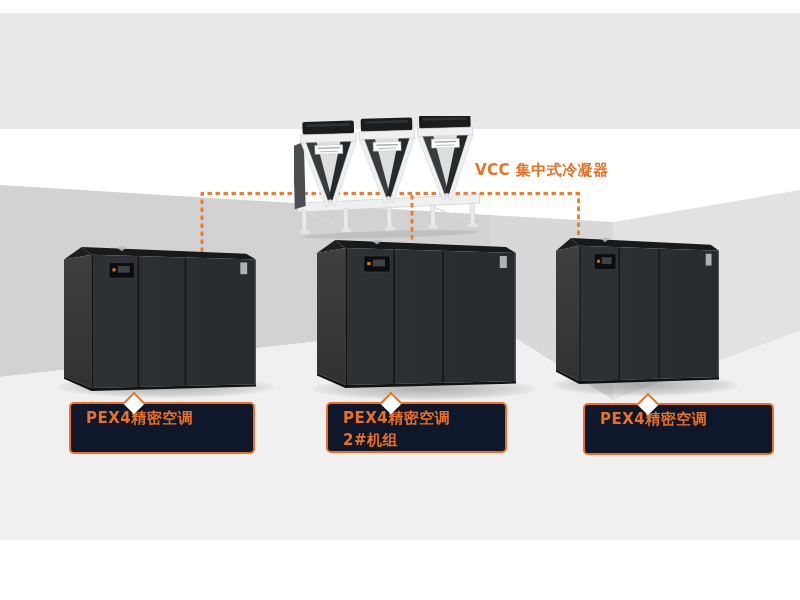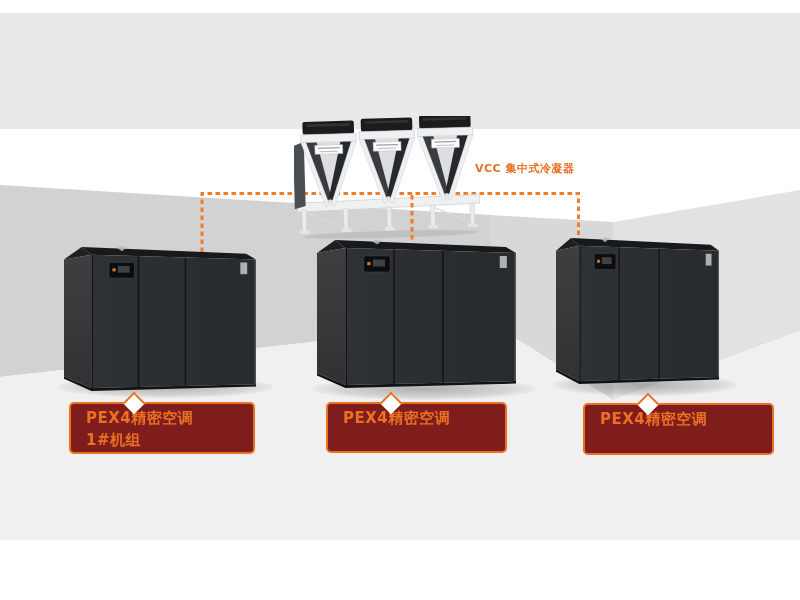--- a/index.html
+++ b/index.html
@@ -16,32 +16,32 @@
   #condenser-svg{position:absolute;left:294px;top:116px;z-index:2;}
   #line-front{z-index:3;}
   .unit-shadow{
     position:absolute;z-index:4;height:22px;border-radius:50%;
     background:radial-gradient(ellipse at center, rgba(25,27,29,0.30) 0%, rgba(25,27,29,0.12) 55%, rgba(25,27,29,0) 75%);
   }
   .ac-svg{position:absolute;z-index:5;}
   
   .unit-label{
     position:absolute;z-index:6;box-sizing:border-box;
-    background:#7f1d1d;border:2.5px solid #ea7124;border-radius:5px;
+    background:#0f172a;border:2.5px solid #ea7124;border-radius:5px;
     color:#ea7124;font-size:15px;line-height:22px;font-weight:bold;
     padding:3px 6px 0 15px;letter-spacing:0.5px;
   }
   .unit-label .caret{
     position:absolute;top:-9px;left:55px;width:14px;height:14px;background:#ffffff;
     border-left:2.5px solid #ea7124;border-top:2.5px solid #ea7124;
     transform:rotate(45deg);
   }
   #vcc-label{
     position:absolute;z-index:6;left:475px;top:161px;
-    color:#ea7124;font-size:11px;font-weight:bold;letter-spacing:0.5px;white-space:nowrap;
+    color:#ea7124;font-size:15px;font-weight:bold;letter-spacing:0.5px;white-space:nowrap;
   }
 </style>
 </head>
 <body>
 
 <div id="stage">
 
   <svg width="0" height="0" style="position:absolute" aria-hidden="true">
     <defs>
       <linearGradient id="gfront" x1="0" y1="0" x2="1" y2="0">
@@ -145,24 +145,24 @@
     </svg>
   <svg class="ac-svg" style="left:556px;top:234px;" width="163" height="150" viewBox="0 0 196 152" preserveAspectRatio="none">
       <use href="#acunit"></use>
     </svg>
 
   <div id="vcc-label">VCC 集中式冷凝器</div>
 
   <div class="unit-label" style="left:69px;top:402px;width:186px;height:52px;">
     <span class="caret"></span>
     <div>PEX4精密空调</div>
-    <div>1#机组</div>
   </div>
   <div class="unit-label" style="left:326px;top:402px;width:181px;height:51px;">
     <span class="caret"></span>
     <div>PEX4精密空调</div>
+    <div>2#机组</div>
   </div>
   <div class="unit-label" style="left:583px;top:403px;width:191px;height:52px;">
     <span class="caret"></span>
     <div>PEX4精密空调</div>
   </div>
 
 </div>
 
 </body></html>

